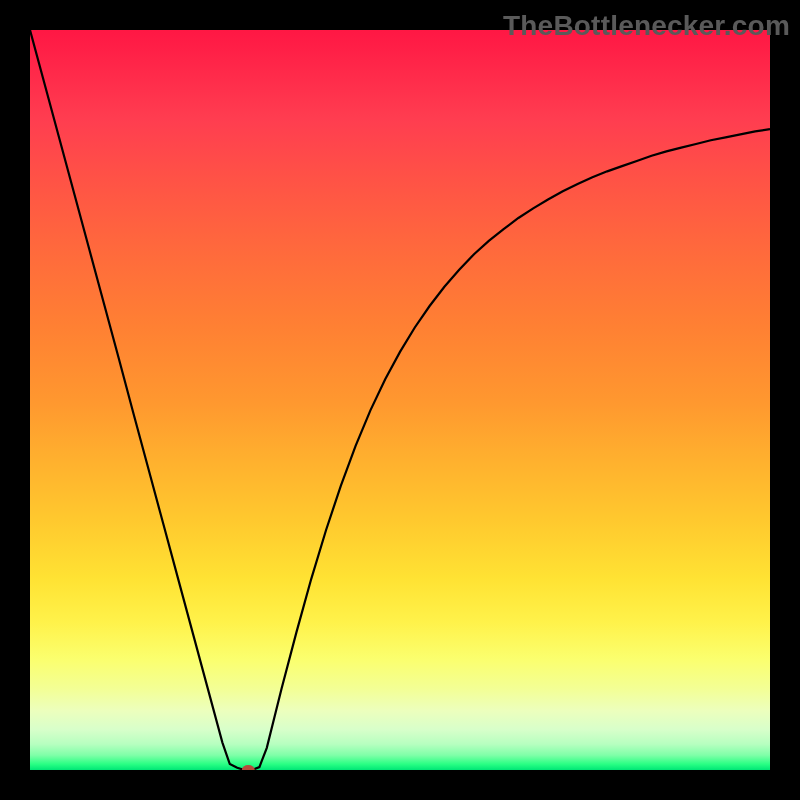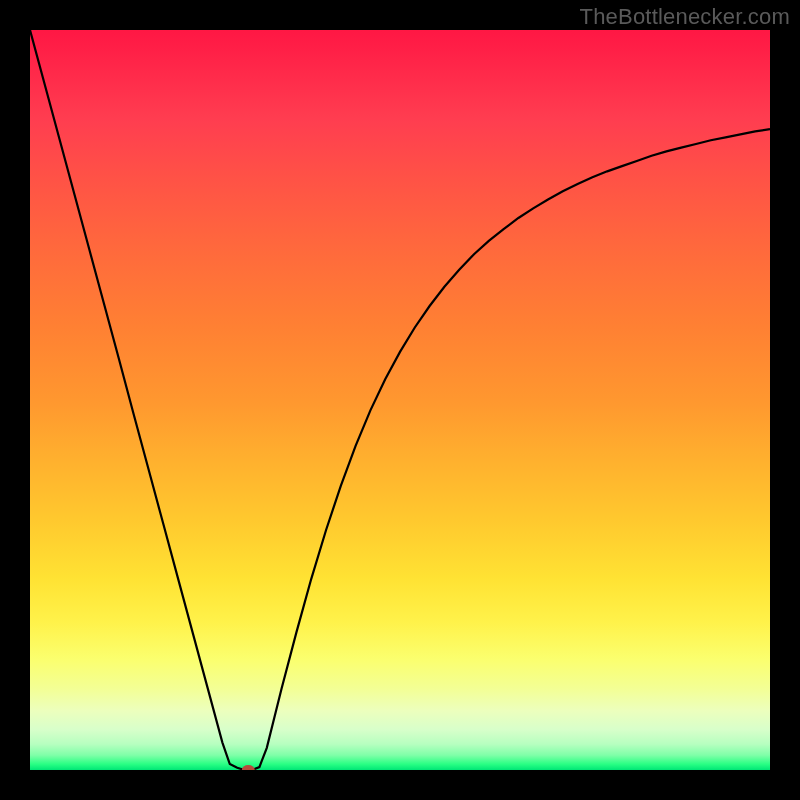--- a/index.html
+++ b/index.html
@@ -12,25 +12,25 @@
     overflow: hidden;
   }
   .frame {
     position: relative;
     width: 800px;
     height: 800px;
     background: #000;
   }
   .attribution {
     position: absolute;
-    top: 4px;
+    top: 10px;
     right: 10px;
     color: #5a5a5a;
-    font-size: 22px;
-    font-weight: 400;
+    font-size: 28px;
+    font-weight: 700;
     letter-spacing: 0.2px;
     z-index: 3;
   }
   .plot-area {
     position: absolute;
     left: 30px;
     top: 30px;
     width: 740px;
     height: 740px;
     overflow: hidden;

